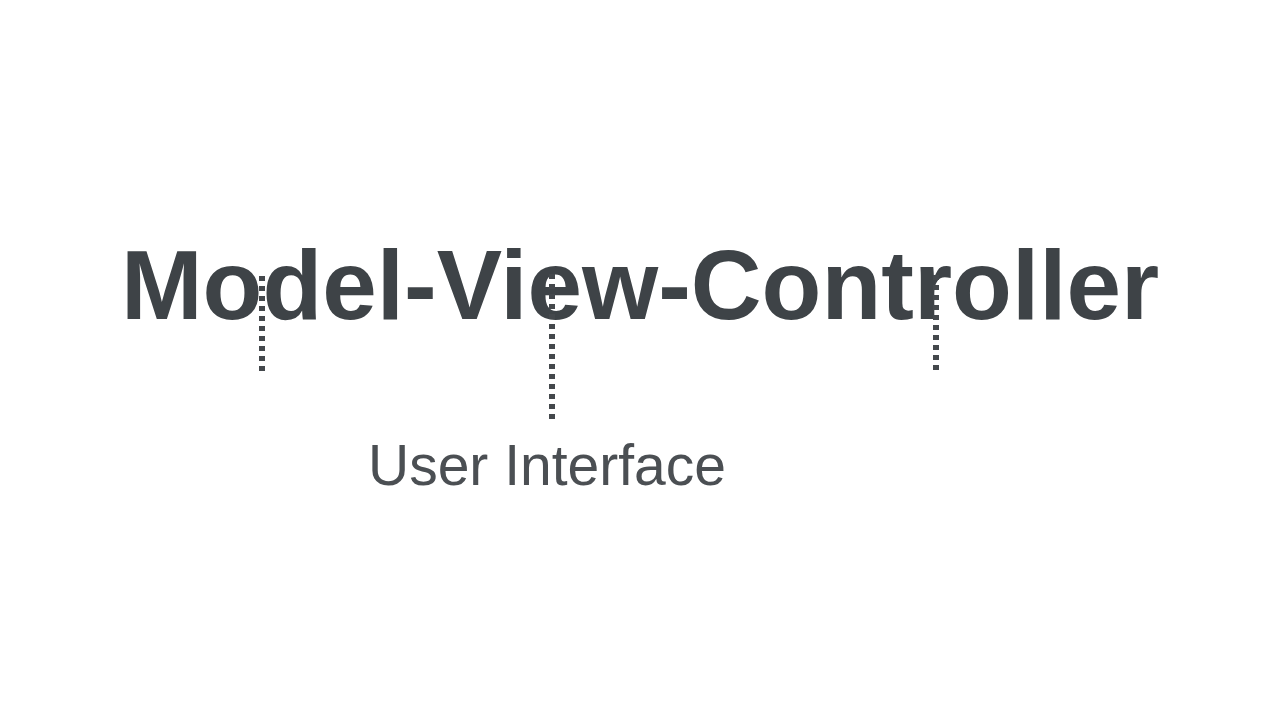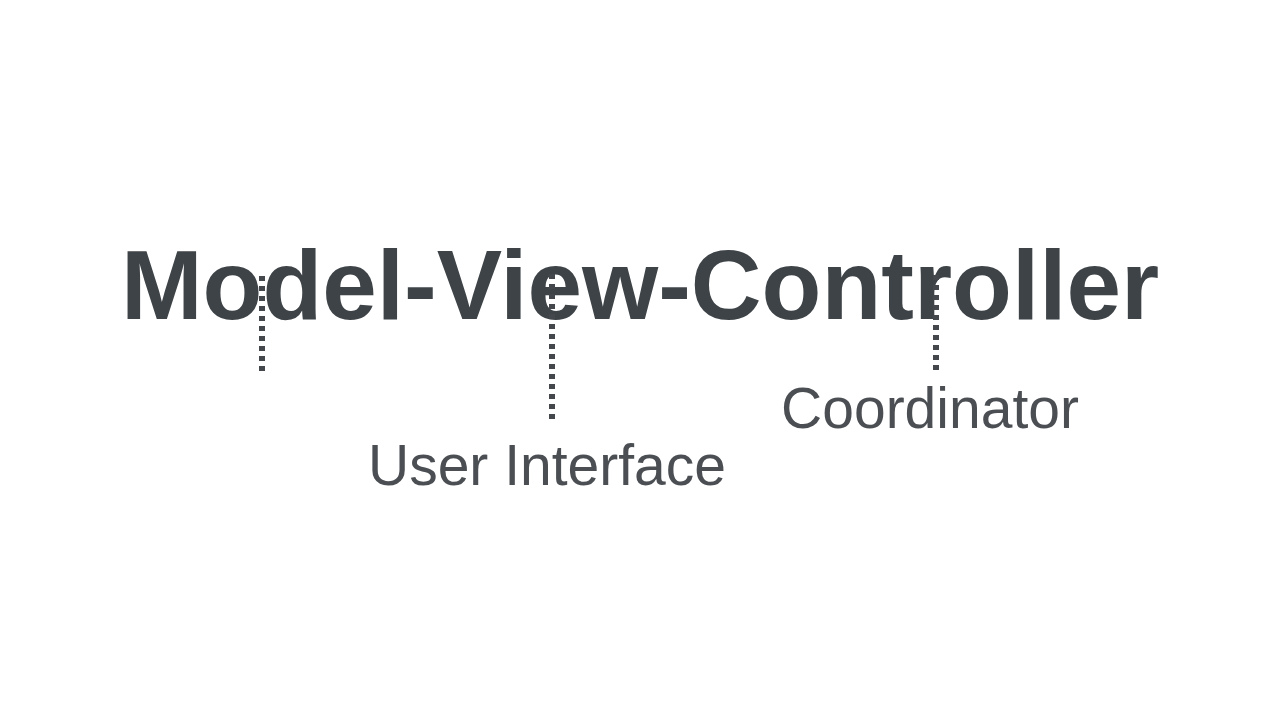--- a/index.html
+++ b/index.html
@@ -59,15 +59,14 @@
 
 <div class="stage">
 
   <h1 class="title">Model-View-Controller</h1>
 
   <div class="connector model"></div>
   <div class="connector view"></div>
   <div class="connector controller"></div>
 
   <div class="label view">User Interface</div>
-  <div class="label controller">Coordinator</div>
 
 </div>
 
 </body></html>

